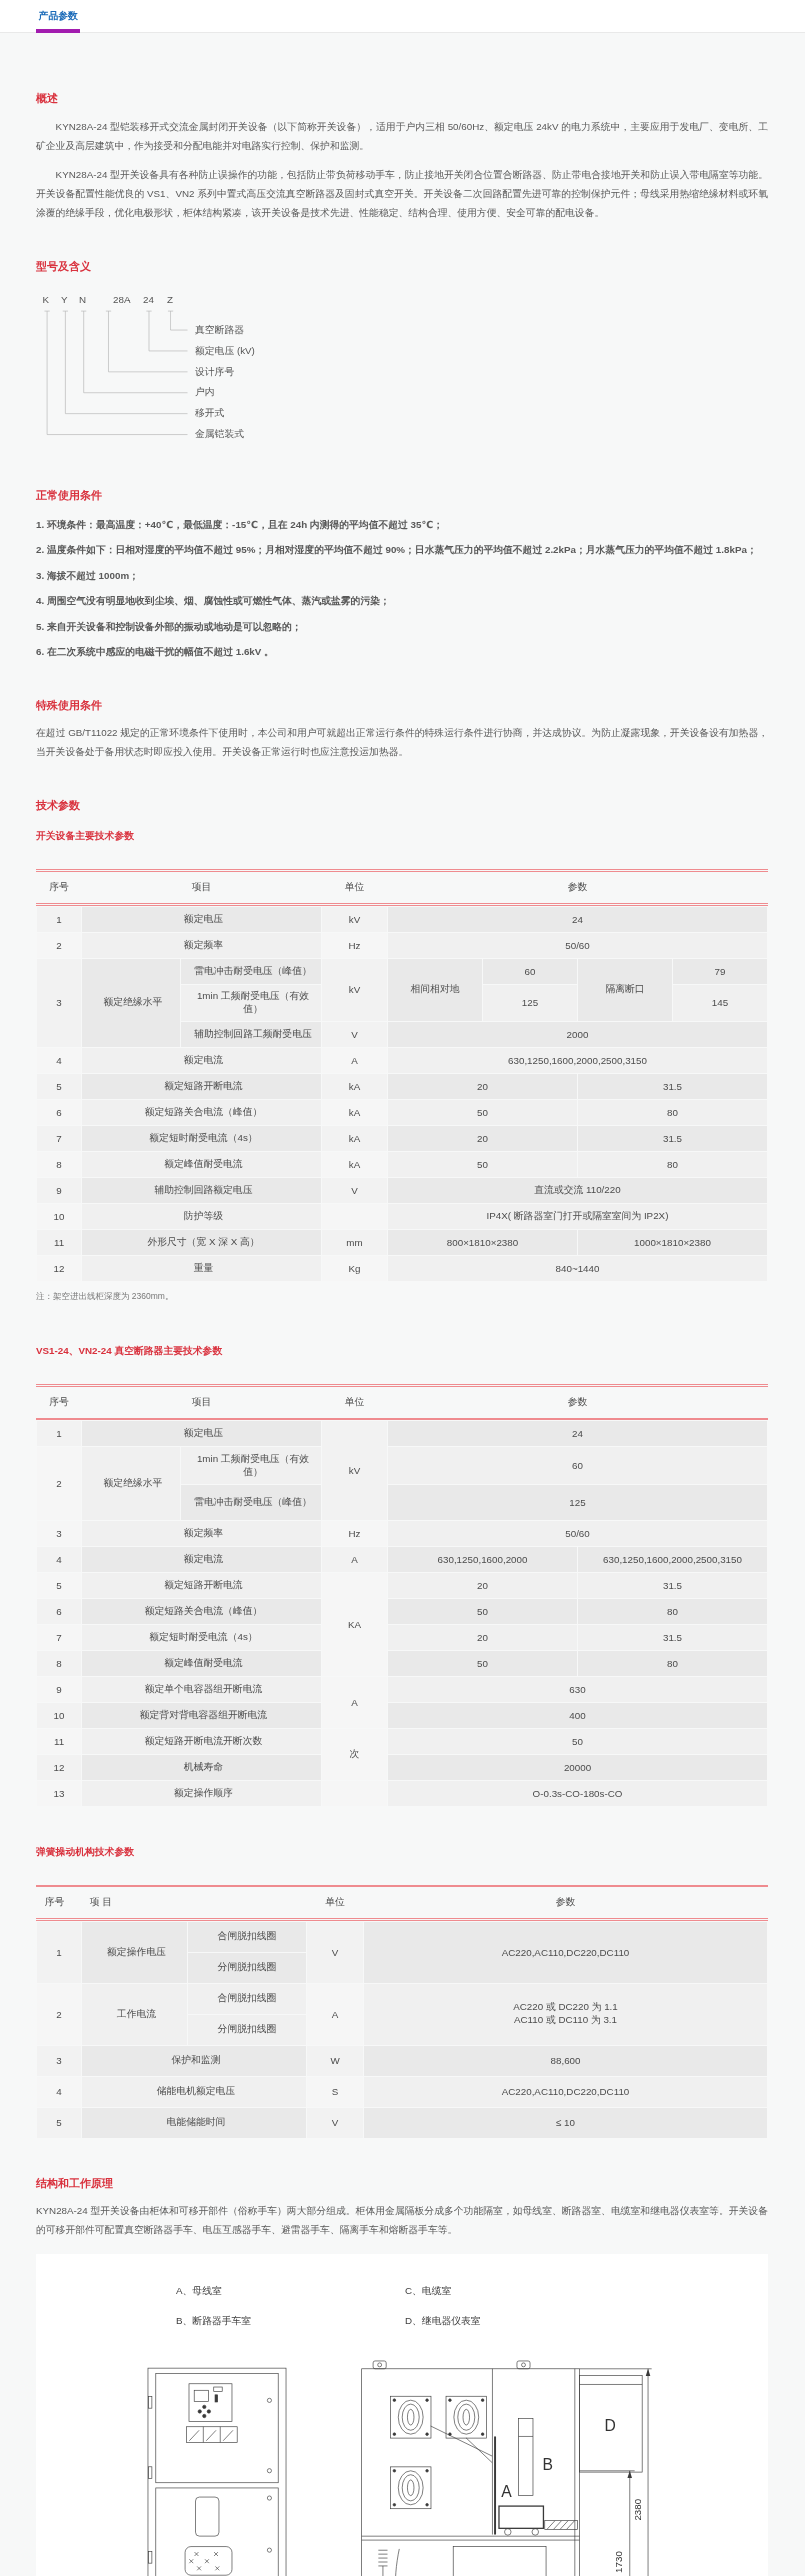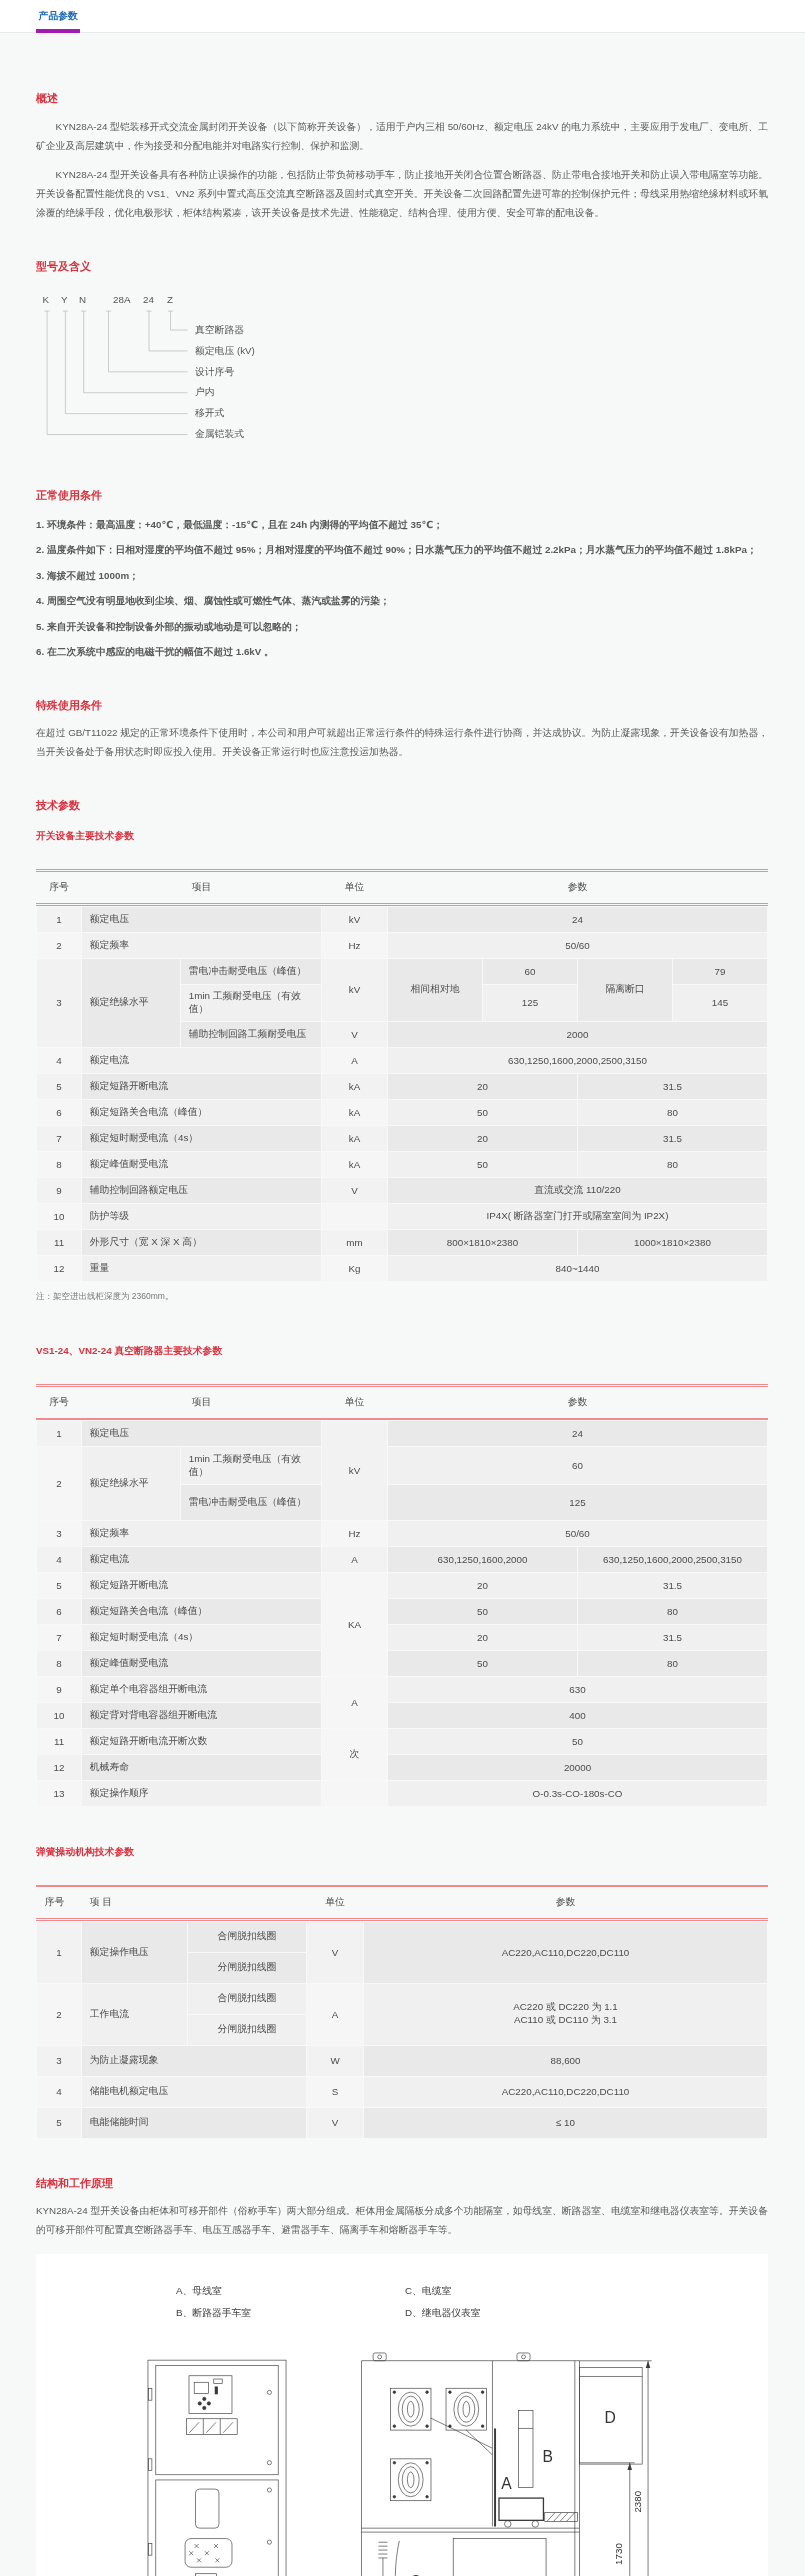--- a/index.html
+++ b/index.html
@@ -86,41 +86,41 @@
     table-layout: fixed;
     font-size: 9.8px;
     color: #4c4c4c;
   }
   table.pt td {
     text-align: center;
     padding: 5.2px 3.9px;
     vertical-align: middle;
     word-break: break-all;
   }
-  table.pt td.l { text-align: left; padding-left: 7.8px; }
+  table.pt td.l { text-align: center; padding-left: 7.8px; }
   table.pt-head td { background: transparent; color: #4a4a4a; height: 29px; padding: 3.9px; }
   tr.ra td { background: #e9e9e9; }
   tr.ra td.no, tr.ra td.unit { background: #f2f2f2; }
   tr.rb td { background: #f0f0f0; }
   tr.rb td.no, tr.rb td.unit { background: #f6f6f6; }
   table.t1 tr, table.t2 tr { height: 25px; }
   table.t2 tr.tall { height: 35px; }
   table.t3 tr { height: 30px; }
   .tnote { margin-top: 9.1px; font-size: 8.5px; color: #787878; }
   
   .diagram-panel {
     background: #fff;
     margin-top: 14.4px;
     padding: 31px 0 36px;
   }
   .legend {
     margin-left: 140px;
     display: grid;
     grid-template-columns: 229px auto;
-    row-gap: 9px;
+    row-gap: 17px;
     font-size: 9.8px;
     color: #404040;
   }
   .drawings {
     display: flex;
     margin-left: 111px;
     margin-top: 30px;
     gap: 69px;
     align-items: flex-start;
   }
@@ -491,21 +491,21 @@
           <td rowspan="2">
             <div>AC220 或 DC220 为 1.1</div>
             <div>AC110 或 DC110 为 3.1</div>
           </td>
         </tr>
         <tr class="rb">
           <td>分闸脱扣线圈</td>
         </tr>
         <tr class="ra">
           <td class="no">3</td>
-          <td class="l" colspan="2">为防止凝露现象</td>
+          <td class="l" colspan="2">保护和监测</td>
           <td class="unit">W</td>
           <td>88,600</td>
         </tr>
         <tr class="rb">
           <td class="no">4</td>
           <td class="l" colspan="2">储能电机额定电压</td>
           <td class="unit">S</td>
           <td>AC220,AC110,DC220,DC110</td>
         </tr>
         <tr class="ra">

